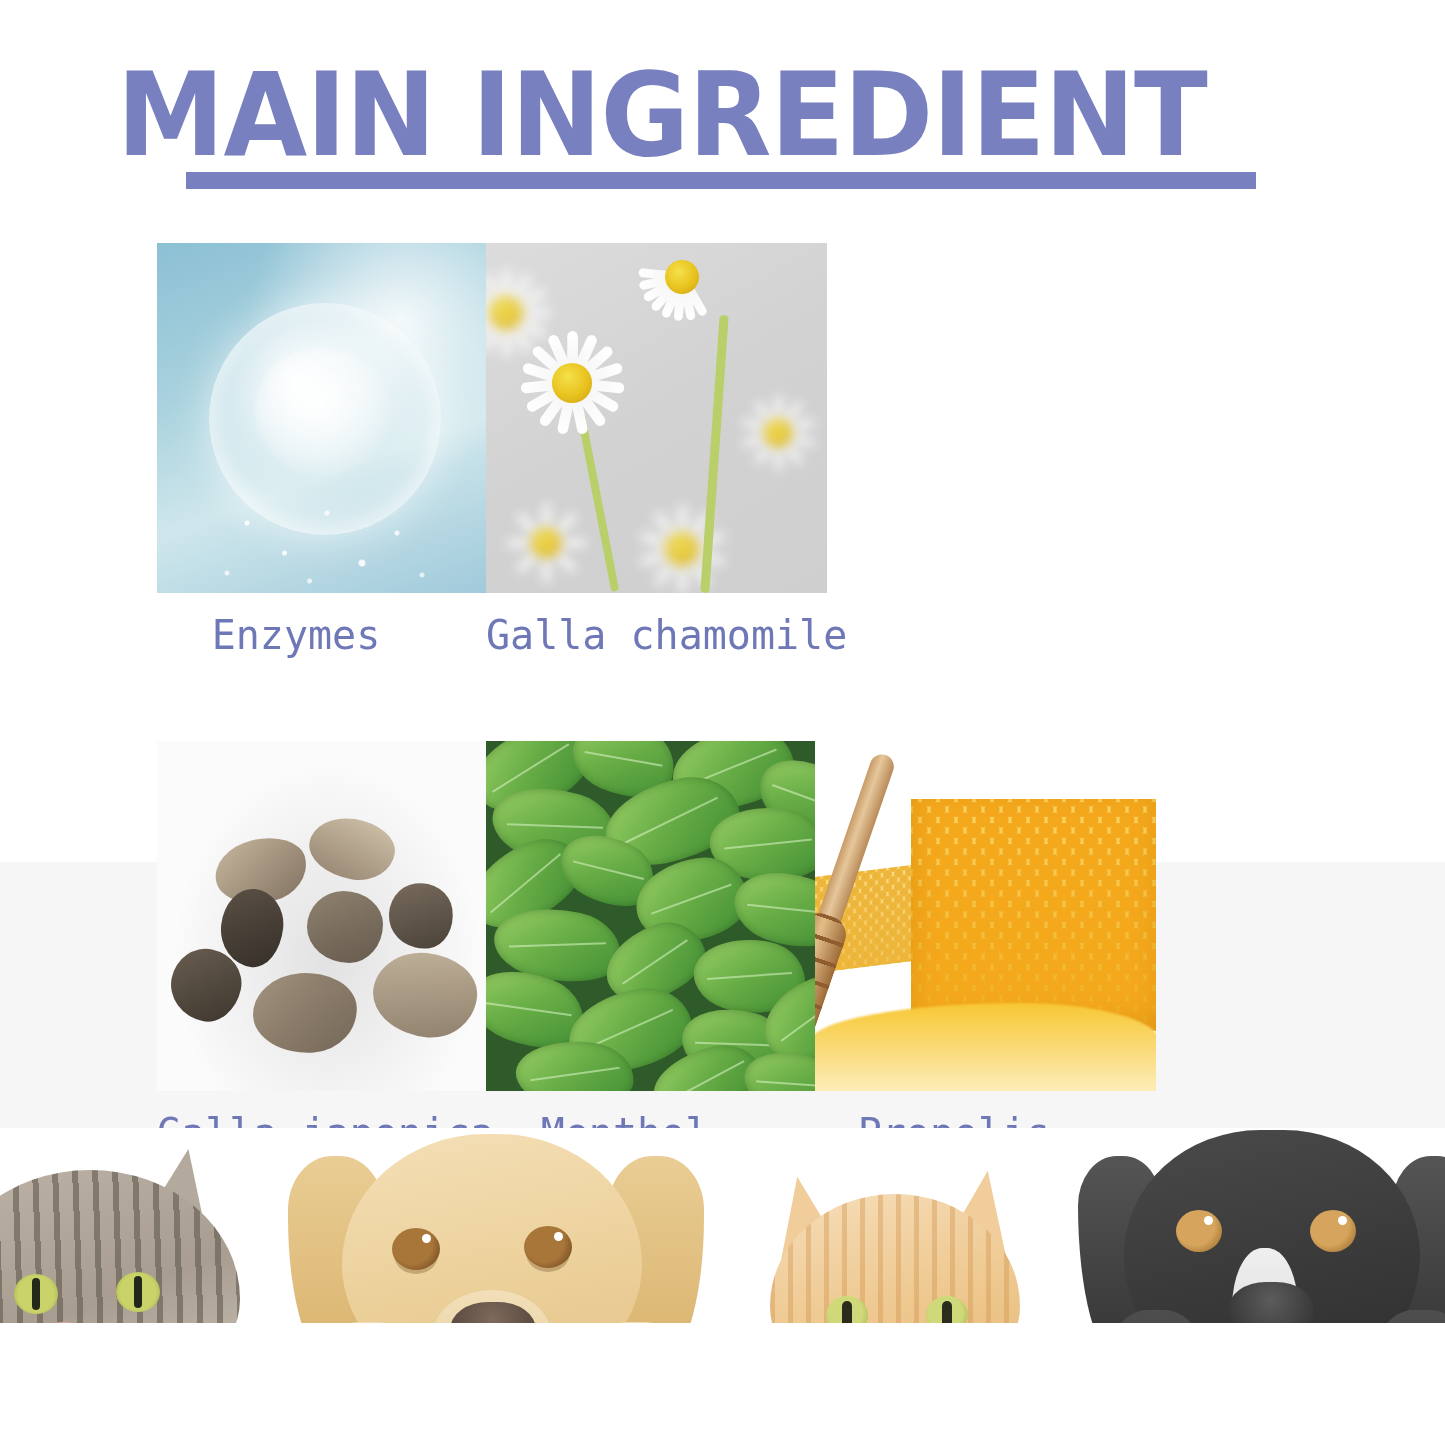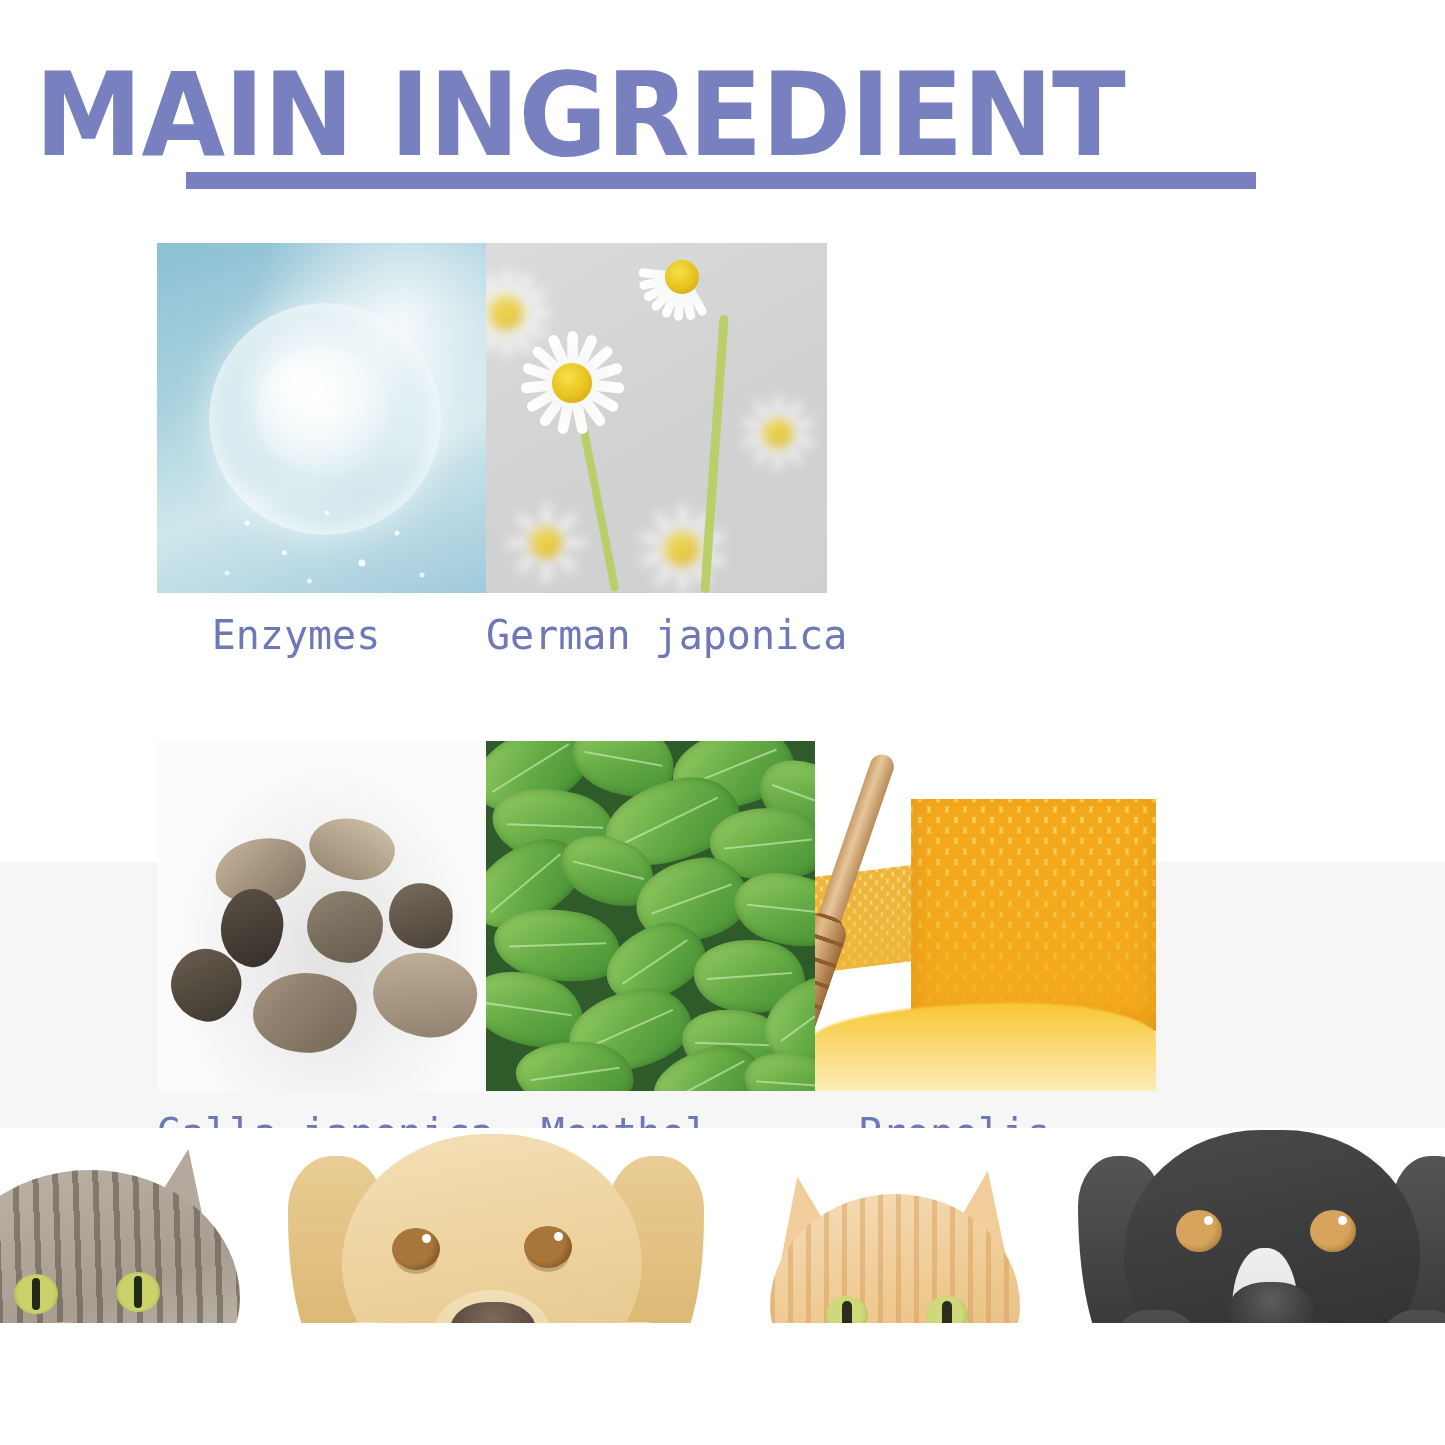--- a/index.html
+++ b/index.html
@@ -13,21 +13,21 @@
 
   
   .band{
     position:absolute;left:0;top:862px;width:1445px;height:266px;
     background:#f6f6f6;
   }
 
   
   .title-wrap{
     position:absolute;left:0;top:58px;width:1242px;
-    text-align:left;
+    text-align:right;
   }
   .title{
     display:inline-block;
     font-family:"DejaVu Sans", sans-serif;
     font-weight:bold;
     font-size:115px;
     line-height:1.0;
     letter-spacing:-1px;
     color:#7880bf;
     transform:scaleX(0.94);
@@ -414,21 +414,21 @@
           <span class="pet" style="transform:rotate(192deg)"></span>
             <span class="pet" style="transform:rotate(216deg)"></span>
           <span class="pet" style="transform:rotate(240deg)"></span>
             <span class="pet" style="transform:rotate(264deg)"></span>
           <span class="pet" style="transform:rotate(288deg)"></span>
             <span class="pet" style="transform:rotate(312deg)"></span>
           <span class="pet" style="transform:rotate(336deg)"></span>
           <span class="core"></span>
         </div>
       </div>
-      <div class="caption cap-wide">German japonica</div>
+      <div class="caption cap-wide">Galla chamomile</div>
     </div>
   </div>
 
   <div class="row row2">
 
     <div class="cell">
       <div class="tile galla">
         <div class="pile"></div>
         <div class="chip" style="left:58px;top:98px;width:92px;height:64px;background:linear-gradient(150deg,#c8b79e,#8c7c69);transform:rotate(-14deg);"></div>
         <div class="chip" style="left:152px;top:78px;width:86px;height:60px;background:linear-gradient(200deg,#d6c7ae,#9d8c77);transform:rotate(9deg);"></div>

